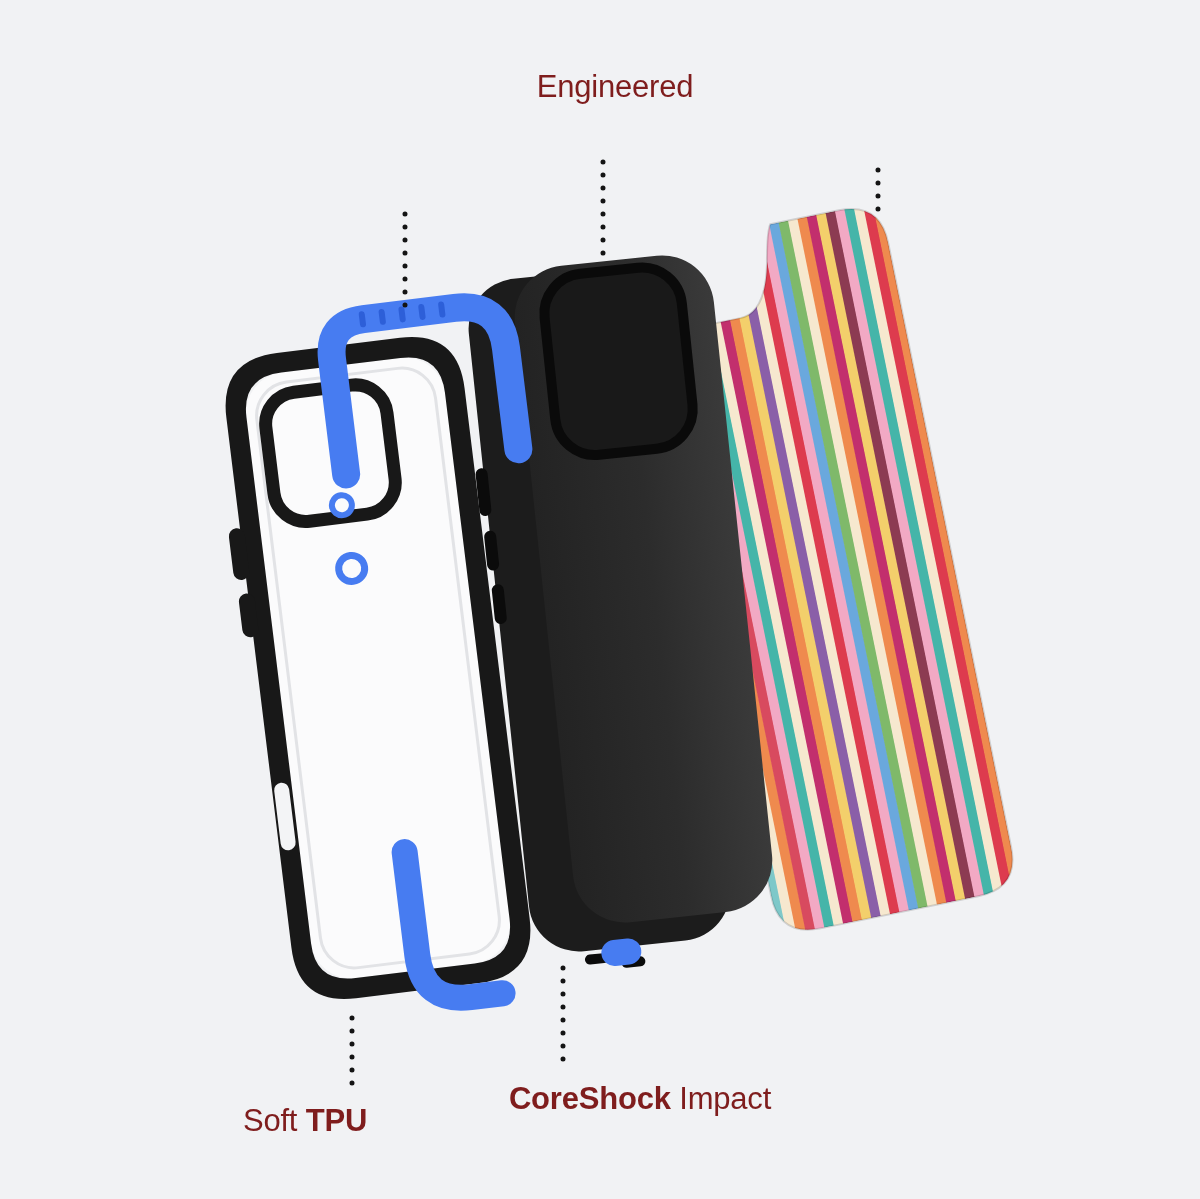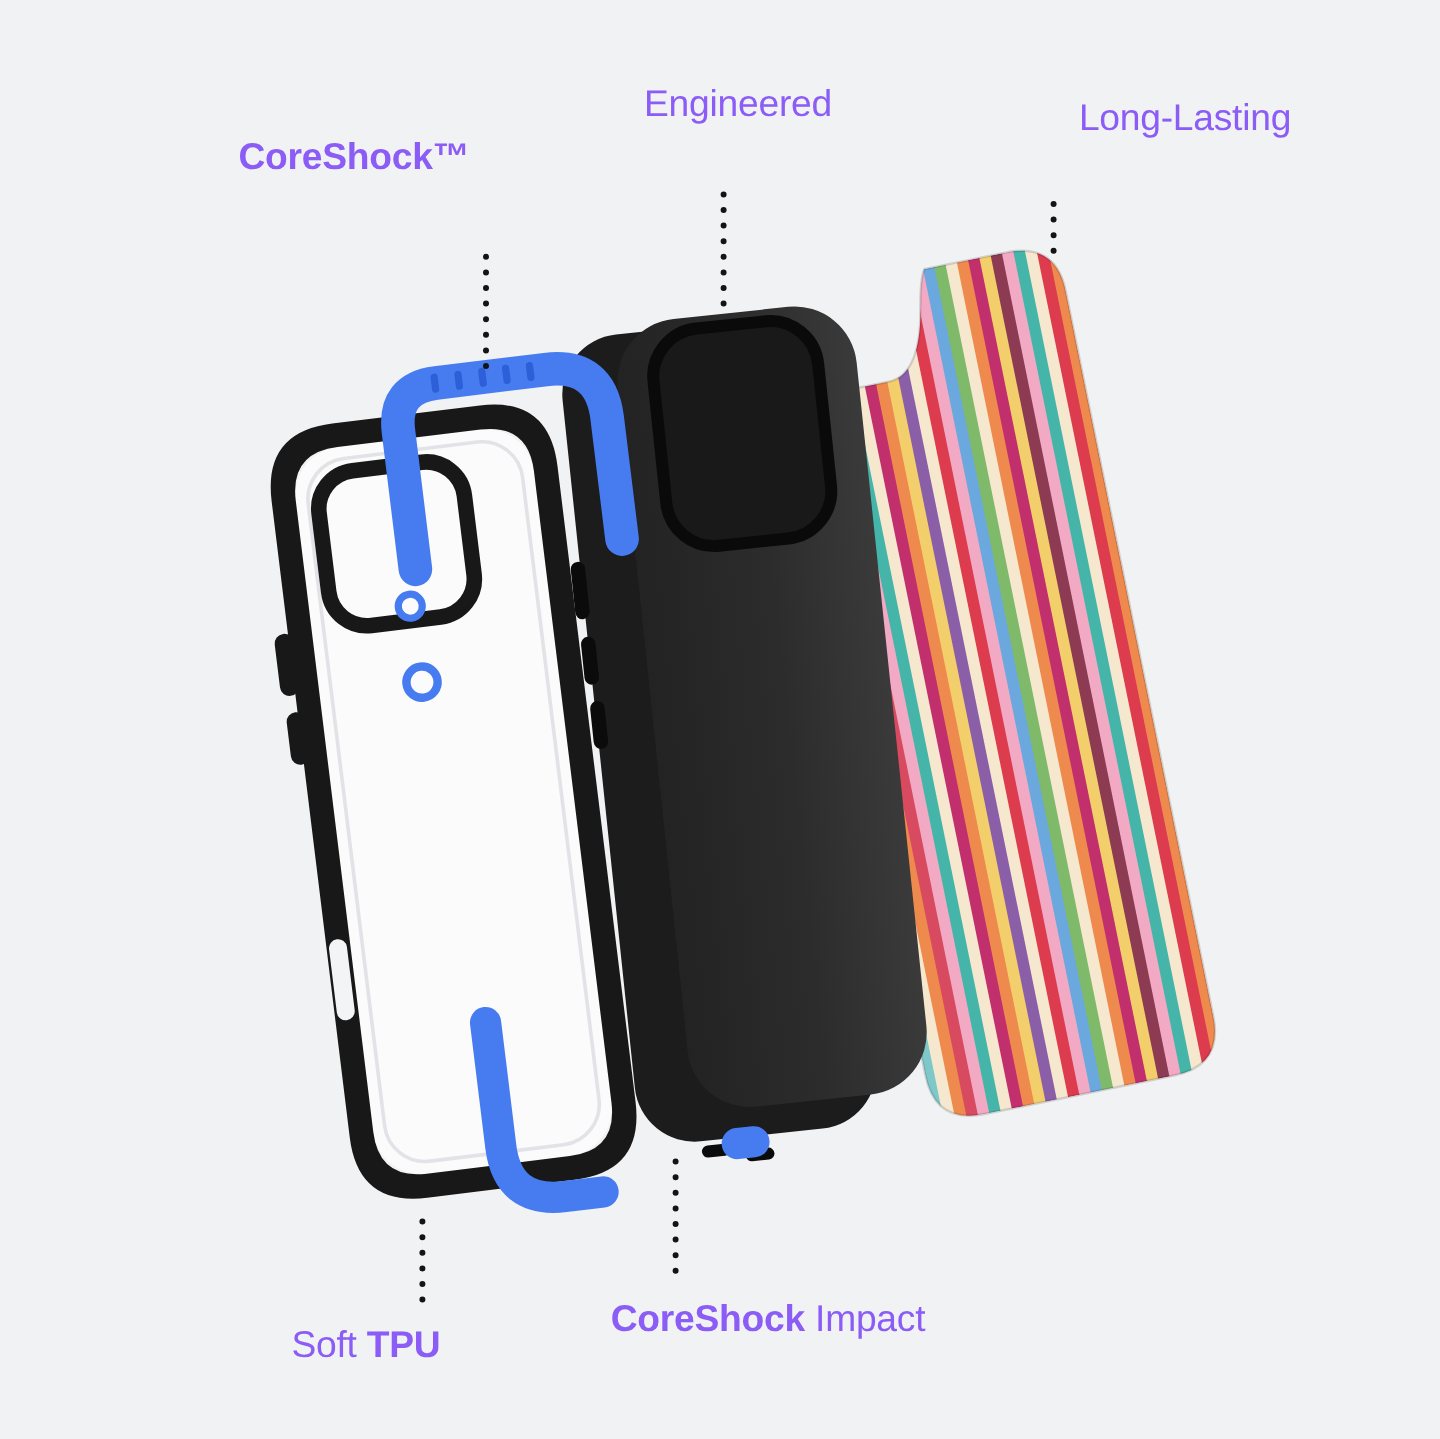--- a/index.html
+++ b/index.html
@@ -2,21 +2,21 @@
 <html><head>
 <meta charset="utf-8">
 <style>
   html,body{margin:0;padding:0;}
   body{
     width:1200px;height:1199px;position:relative;overflow:hidden;
     background:#f1f2f4;
     font-family:"Liberation Sans",sans-serif;
     color:#121212;
   }
-  .label{position:absolute;text-align:center;font-size:31px;line-height:41px;letter-spacing:-0.2px;color:#8b5cf6;}
+  .label{position:absolute;text-align:center;font-size:31px;line-height:41px;letter-spacing:-0.2px;color:#7f1d1d;}
   .b{font-weight:700;}
   svg.art{position:absolute;left:0;top:0;display:block;}
 </style>
 </head>
 <body style="background: rgb(241, 242, 244);">
 
 <svg class="art" width="1200" height="1199" viewBox="0 0 1200 1199">
   <defs>
     <clipPath id="plateClip">
       <path d="M 838 212 L 908 212 Q 950 212 950 254 L 950 870 Q 950 912 908 912
@@ -103,29 +103,27 @@
   <g stroke-width="5" stroke-linecap="round" stroke-dasharray="0 13" fill="none">
     <line x1="405" y1="214" x2="405" y2="306" stroke="#141414"></line>
     <line x1="603" y1="162" x2="603" y2="264" stroke="#141414"></line>
     <line x1="878" y1="170" x2="878" y2="214" stroke="#141414"></line>
     <line x1="352" y1="1018" x2="352" y2="1090" stroke="#141414"></line>
     <line x1="563" y1="968" x2="563" y2="1062" stroke="#141414"></line>
   </g>
 </svg>
 
 <div class="label" style="left:90px;top:110px;width:410px;">
-  <div class="b">CoreShock™</div>
 </div>
 
 <div class="label" style="left:415px;top:66px;width:400px;">
   <div>Engineered</div>
 </div>
 
 <div class="label" style="left:790px;top:77px;width:395px;">
-  <div>Long-Lasting</div>
 </div>
 
 <div class="label" style="left:130px;top:1100px;width:350px;">
   <span>Soft </span><span class="b">TPU</span>
 </div>
 
 <div class="label" style="left:460px;top:1078px;width:360px;">
   <span class="b">CoreShock </span><span>Impact</span>
 </div>
 

